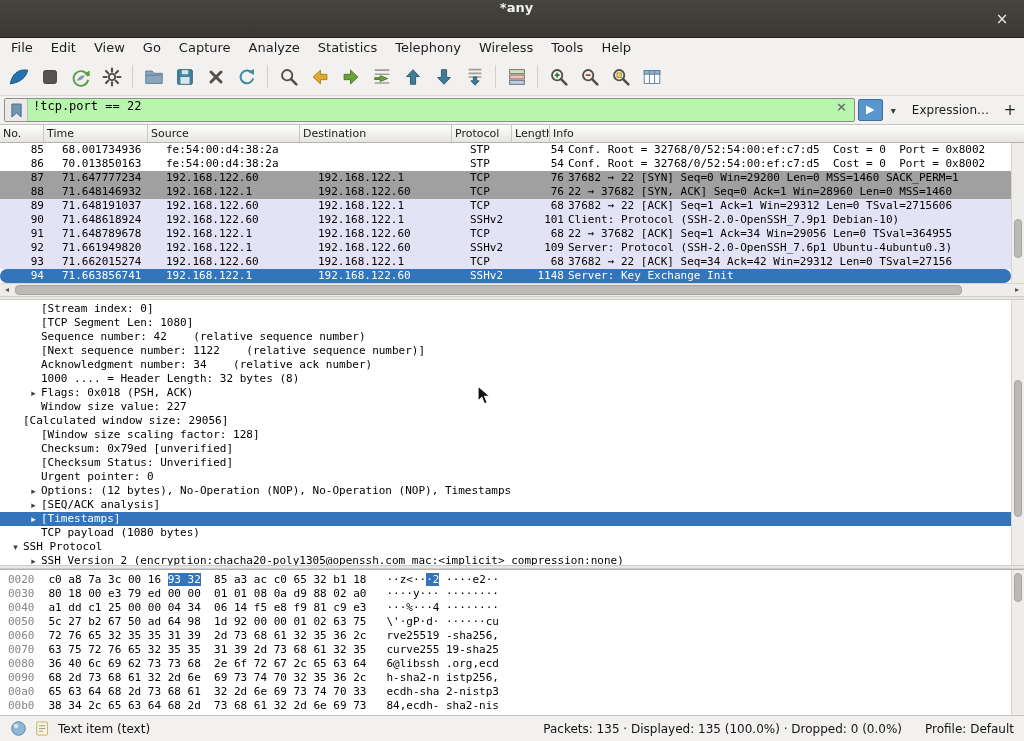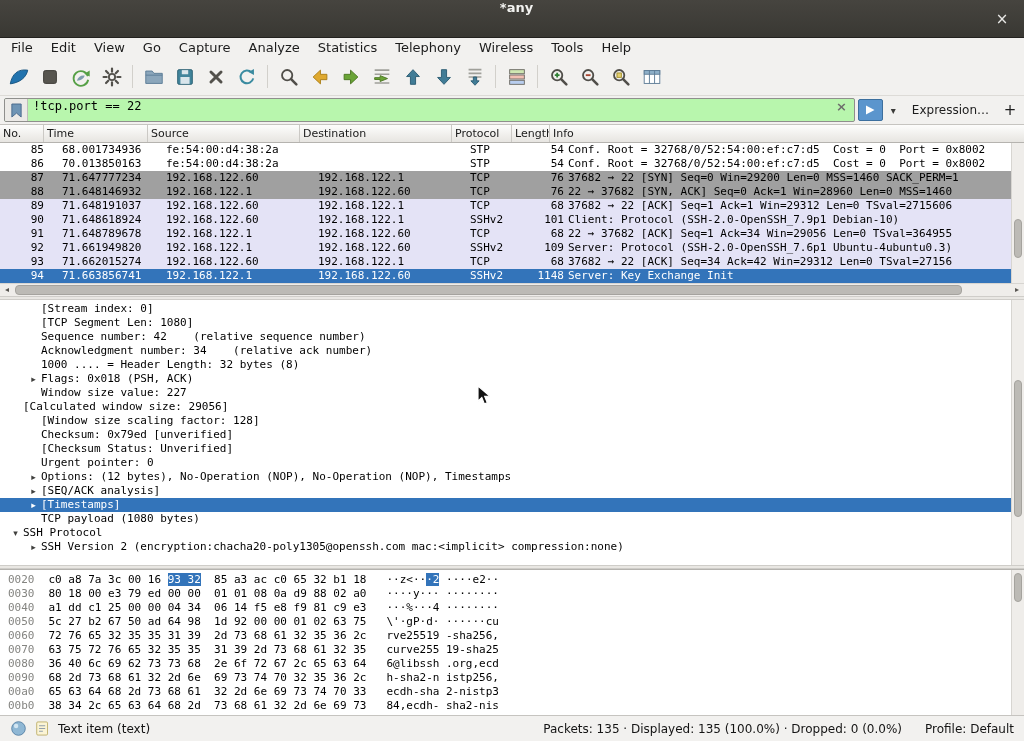--- a/index.html
+++ b/index.html
@@ -35,21 +35,21 @@
   .packet-list{flex:none;display:flex;flex-direction:column;background:#fff;}
   .pheader{flex:none;height:18px;display:flex;background:linear-gradient(#fdfdfc,#e7e5e1);border-bottom:1px solid #b5b3af;font-size:11px;color:#1a1a1a;box-sizing:border-box;overflow:hidden;}
   .pcol{flex:none;box-sizing:border-box;border-right:1px solid #cbc9c5;padding:2px 3px 0 3px;white-space:nowrap;overflow:hidden;}
   .pbody{flex:none;height:140px;position:relative;}
   .prows{position:absolute;top:0;left:0;right:13px;bottom:0;overflow:hidden;}
   .prow{height:14px;display:flex;font-family:"DejaVu Sans Mono",monospace;font-size:11px;line-height:14px;white-space:pre;}
   .pcell{flex:none;box-sizing:border-box;padding:0 2px;overflow:hidden;}
   .v-plain{background:#ffffff;color:#000;}
   .v-syn{background:var(--row-syn,#a0a0a0);color:#000;}
   .v-tcp{background:var(--row-tcp,#e4e3f6);color:#000;}
-  .v-selected{background:var(--selection,#3374ba);color:#fff;}
+  .v-selected{background:var(--selection,#3374ba);color:#fff;border-radius:7px;}
 
   
   .vscroll{position:absolute;top:0;right:0;bottom:0;width:13px;background:#efedea;border-left:1px solid #d7d5d1;box-sizing:border-box;}
   .vthumb{position:absolute;left:2px;right:2px;background:#bcbab5;border:1px solid #a5a39e;border-radius:4px;box-sizing:border-box;}
   .hscroll{flex:none;height:13px;background:#efedea;border-top:1px solid #d7d5d1;box-sizing:border-box;display:flex;align-items:stretch;}
   .harrow{flex:none;width:14px;font-size:8px;color:#55534f;text-align:center;line-height:12px;}
   .htrack{flex:1;position:relative;}
   .hthumb{position:absolute;top:1px;bottom:1px;left:1px;right:48px;background:#bcbab5;border:1px solid #a5a39e;border-radius:4px;}
 
   .splitter{flex:none;height:4px;background:#e9e7e3;border-top:1px solid #cfcdc9;border-bottom:1px solid #cfcdc9;box-sizing:border-box;}
@@ -298,20 +298,21 @@
     </div>
   </div>
 
   <div class="splitter"></div>
 
   <div class="details">
     <div class="dlines">
         <div class="dline" style="padding-left: 26px;"><span class="expander"></span><span>[Stream index: 0]</span></div>
         <div class="dline" style="padding-left: 26px;"><span class="expander"></span><span>[TCP Segment Len: 1080]</span></div>
         <div class="dline" style="padding-left: 26px;"><span class="expander"></span><span>Sequence number: 42    (relative sequence number)</span></div>
+        <div class="dline" style="padding-left: 26px;"><span class="expander"></span><span>[Next sequence number: 1122    (relative sequence number)]</span></div>
         <div class="dline" style="padding-left: 26px;"><span class="expander"></span><span>Acknowledgment number: 34    (relative ack number)</span></div>
         <div class="dline" style="padding-left: 26px;"><span class="expander"></span><span>1000 .... = Header Length: 32 bytes (8)</span></div>
         <div class="dline" style="padding-left: 26px;"><span class="expander">▸</span><span>Flags: 0x018 (PSH, ACK)</span></div>
         <div class="dline" style="padding-left: 26px;"><span class="expander"></span><span>Window size value: 227</span></div>
         <div class="dline" style="padding-left: 8px;"><span class="expander"></span><span>[Calculated window size: 29056]</span></div>
         <div class="dline" style="padding-left: 26px;"><span class="expander"></span><span>[Window size scaling factor: 128]</span></div>
         <div class="dline" style="padding-left: 26px;"><span class="expander"></span><span>Checksum: 0x79ed [unverified]</span></div>
         <div class="dline" style="padding-left: 26px;"><span class="expander"></span><span>[Checksum Status: Unverified]</span></div>
         <div class="dline" style="padding-left: 26px;"><span class="expander"></span><span>Urgent pointer: 0</span></div>
         <div class="dline" style="padding-left: 26px;"><span class="expander">▸</span><span>Options: (12 bytes), No-Operation (NOP), No-Operation (NOP), Timestamps</span></div>

